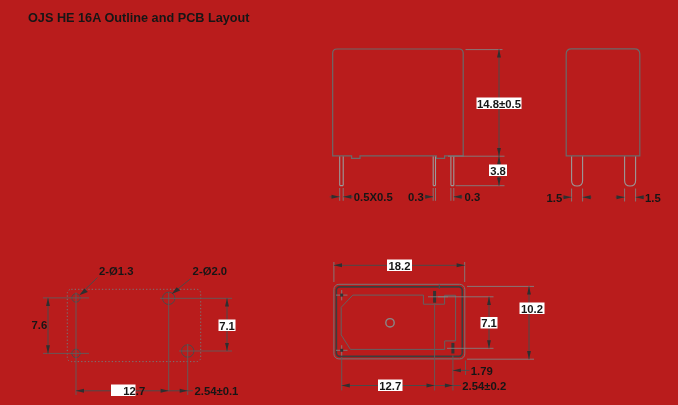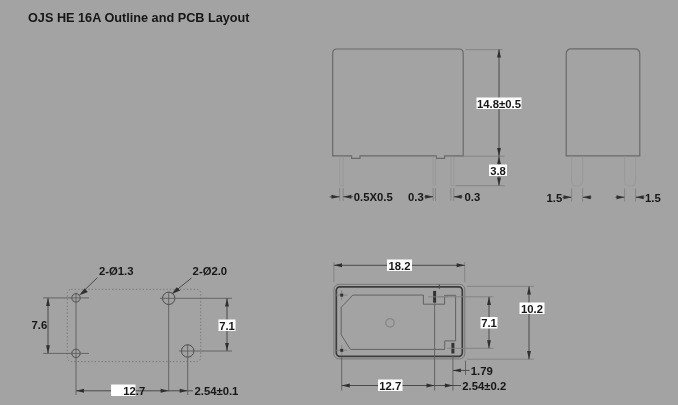--- a/index.html
+++ b/index.html
@@ -1,16 +1,16 @@
 <!DOCTYPE html>
 <html><head>
 <meta charset="utf-8">
 <style>
   html,body{margin:0;padding:0;background:#fff;}
-  #page{width:678px;height:405px;position:relative;background:#a3a3a3;overflow:hidden;}
+  #page{width:678px;height:405px;position:relative;background:#b91c1c;overflow:hidden;}
   svg{position:absolute;left:0;top:0;}
   text{font-family:"Liberation Sans",sans-serif;font-weight:bold;fill:#161616;}
   .dim{font-size:11.3px;}
   .o{fill:none;stroke:#6a6a6a;stroke-width:1.2;}
   .o2{fill:none;stroke:#636363;stroke-width:1;}
   .p{fill:none;stroke:#9a9a9a;stroke-width:1.1;}
   .d{fill:none;stroke:#4a4a4a;stroke-width:1;}
   .e{fill:none;stroke:#818181;stroke-width:0.9;}
   .e2{fill:none;stroke:#5e5e5e;stroke-width:0.9;}
   .ar{fill:#333;stroke:none;}

